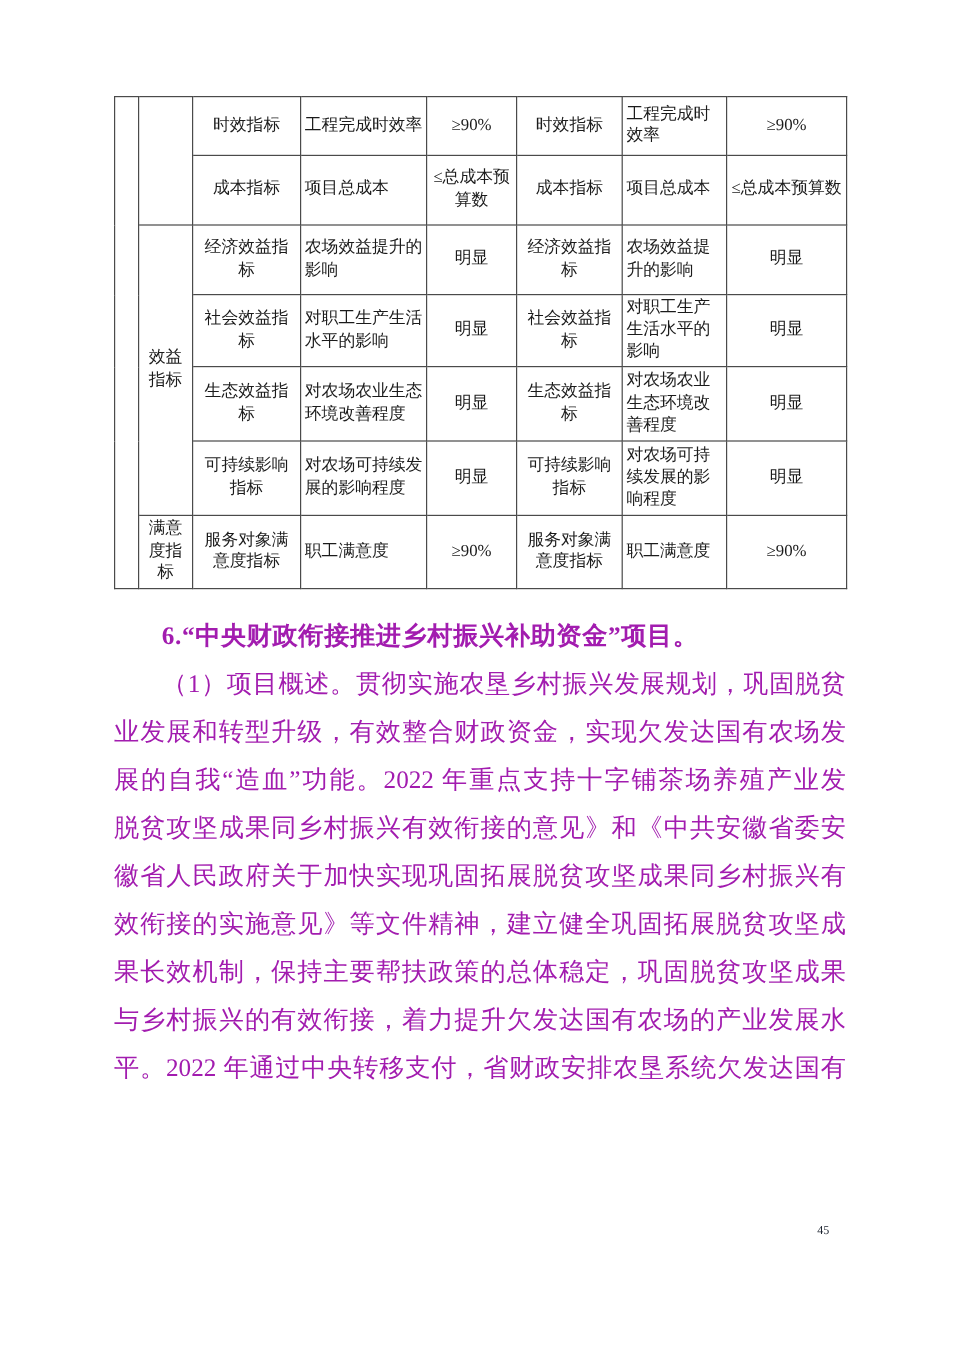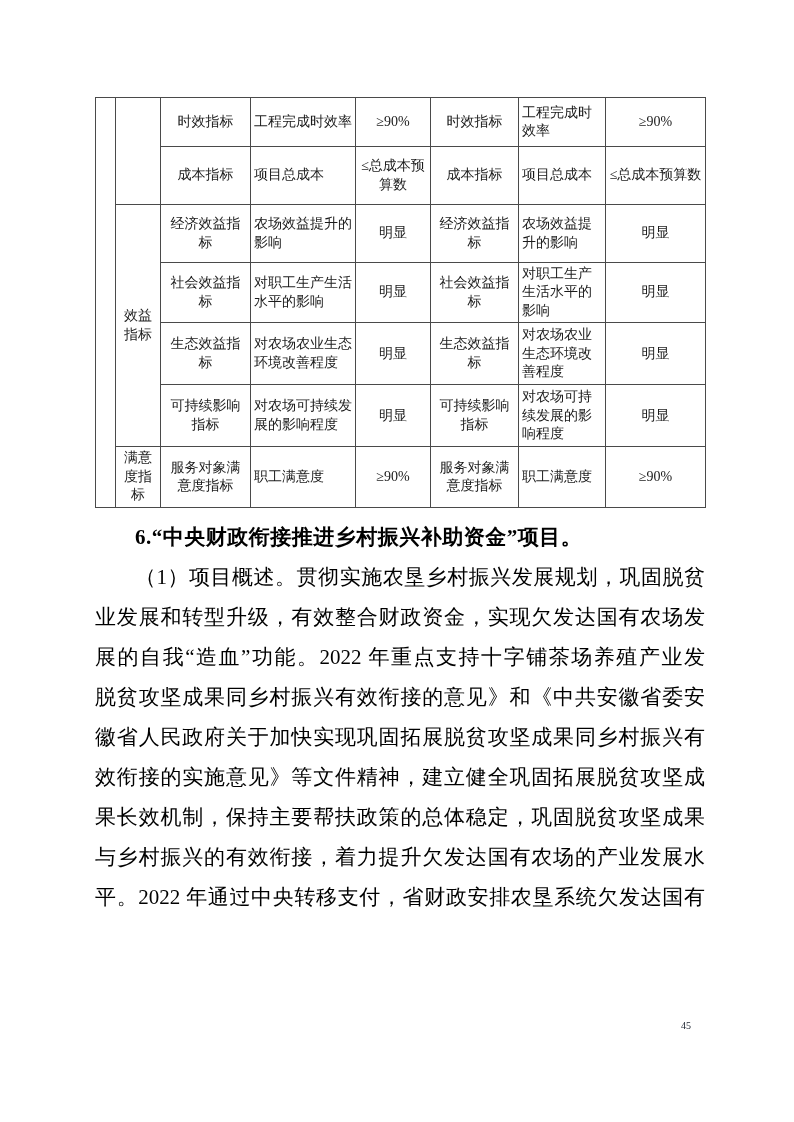--- a/index.html
+++ b/index.html
@@ -1,38 +1,38 @@
 <!DOCTYPE html>
 <html><head>
 <meta charset="utf-8">
 <style>
   html,body{margin:0;padding:0;}
   body{
     width:794px;height:1122px;position:relative;background:#ffffff;
     font-family:"Liberation Serif", serif;color:#151515;overflow:hidden;
   }
-  .sheet{position:absolute;left:95px;top:97px;width:610px;}
+  .sheet{position:absolute;left:95px;top:80px;width:610px;}
 
   
   table.perf{
     border-collapse:collapse;table-layout:fixed;width:610px;
     font-size:14px;line-height:1.32;color:#1b1b1b;
   }
   table.perf td{
     border:1px solid #4a4a4a;padding:2px 3px;vertical-align:middle;
     overflow:hidden;word-break:break-all;
   }
   td.cen{text-align:center;}
   td.lft{text-align:left;}
   col.c0{width:20px;} col.c1{width:45px;}
   col.cat{width:90px;} col.cont{width:105px;} col.val{width:75px;}
   col.cat2{width:88px;} col.cont2{width:87px;} col.val2{width:100px;}
 
   
-  .textblock{margin-top:9px;font-size:21px;line-height:40px;color:#000000;}
+  .textblock{margin-top:19px;font-size:21px;line-height:40px;color:#a21caf;}
   .heading{font-weight:bold;text-indent:1.9em;letter-spacing:0.5px;}
   .bline{width:610px;}
   .indent{text-indent:1.9em;}
   .just{text-align:justify;text-align-last:justify;}
 
   .pagenum{
     position:absolute;left:681px;top:1020px;font-size:10px;color:#1d2430;
     font-family:"Liberation Serif", serif;
   }
 </style>

